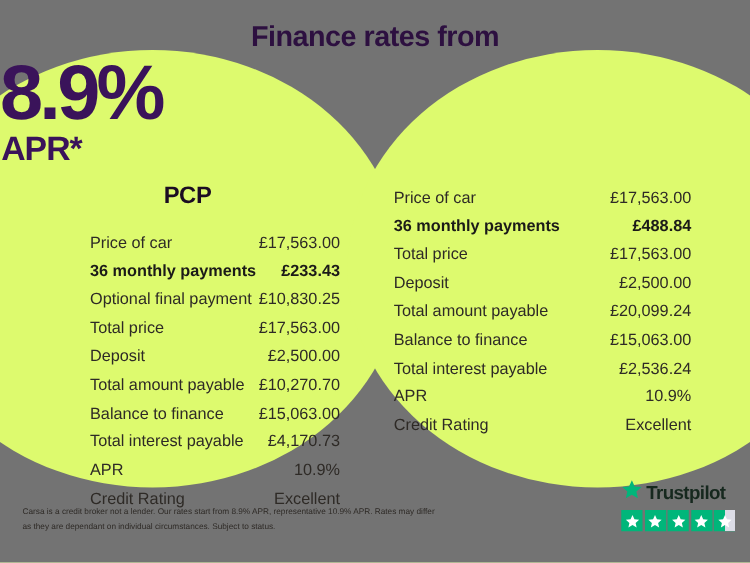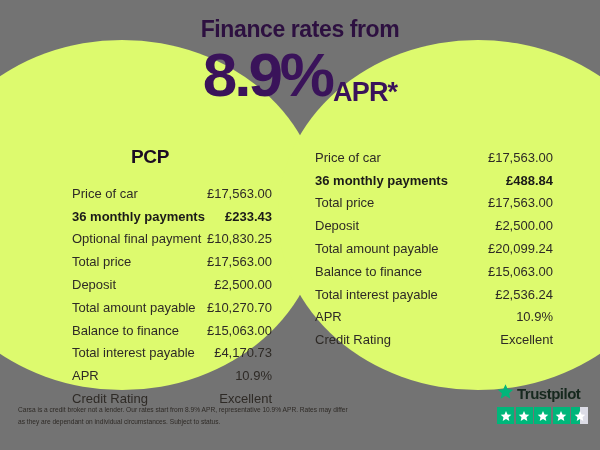--- a/index.html
+++ b/index.html
@@ -50,23 +50,24 @@
     padding-top: 17px;
     font-size: 23px;
     font-weight: bold;
     letter-spacing: -0.4px;
     color: #2d1040;
     line-height: 1.1;
   }
   .rate-line {
     margin-top: 2px;
     display: flex;
-    align-items: flex-end;
+    align-items: flex-start;
     justify-content: center;
     color: #3a135a;
+    flex-direction: column;
   }
   .rate-big {
     font-size: 62px;
     font-weight: bold;
     letter-spacing: -3px;
     line-height: 1;
   }
   .rate-small {
     font-size: 27px;
     font-weight: bold;

